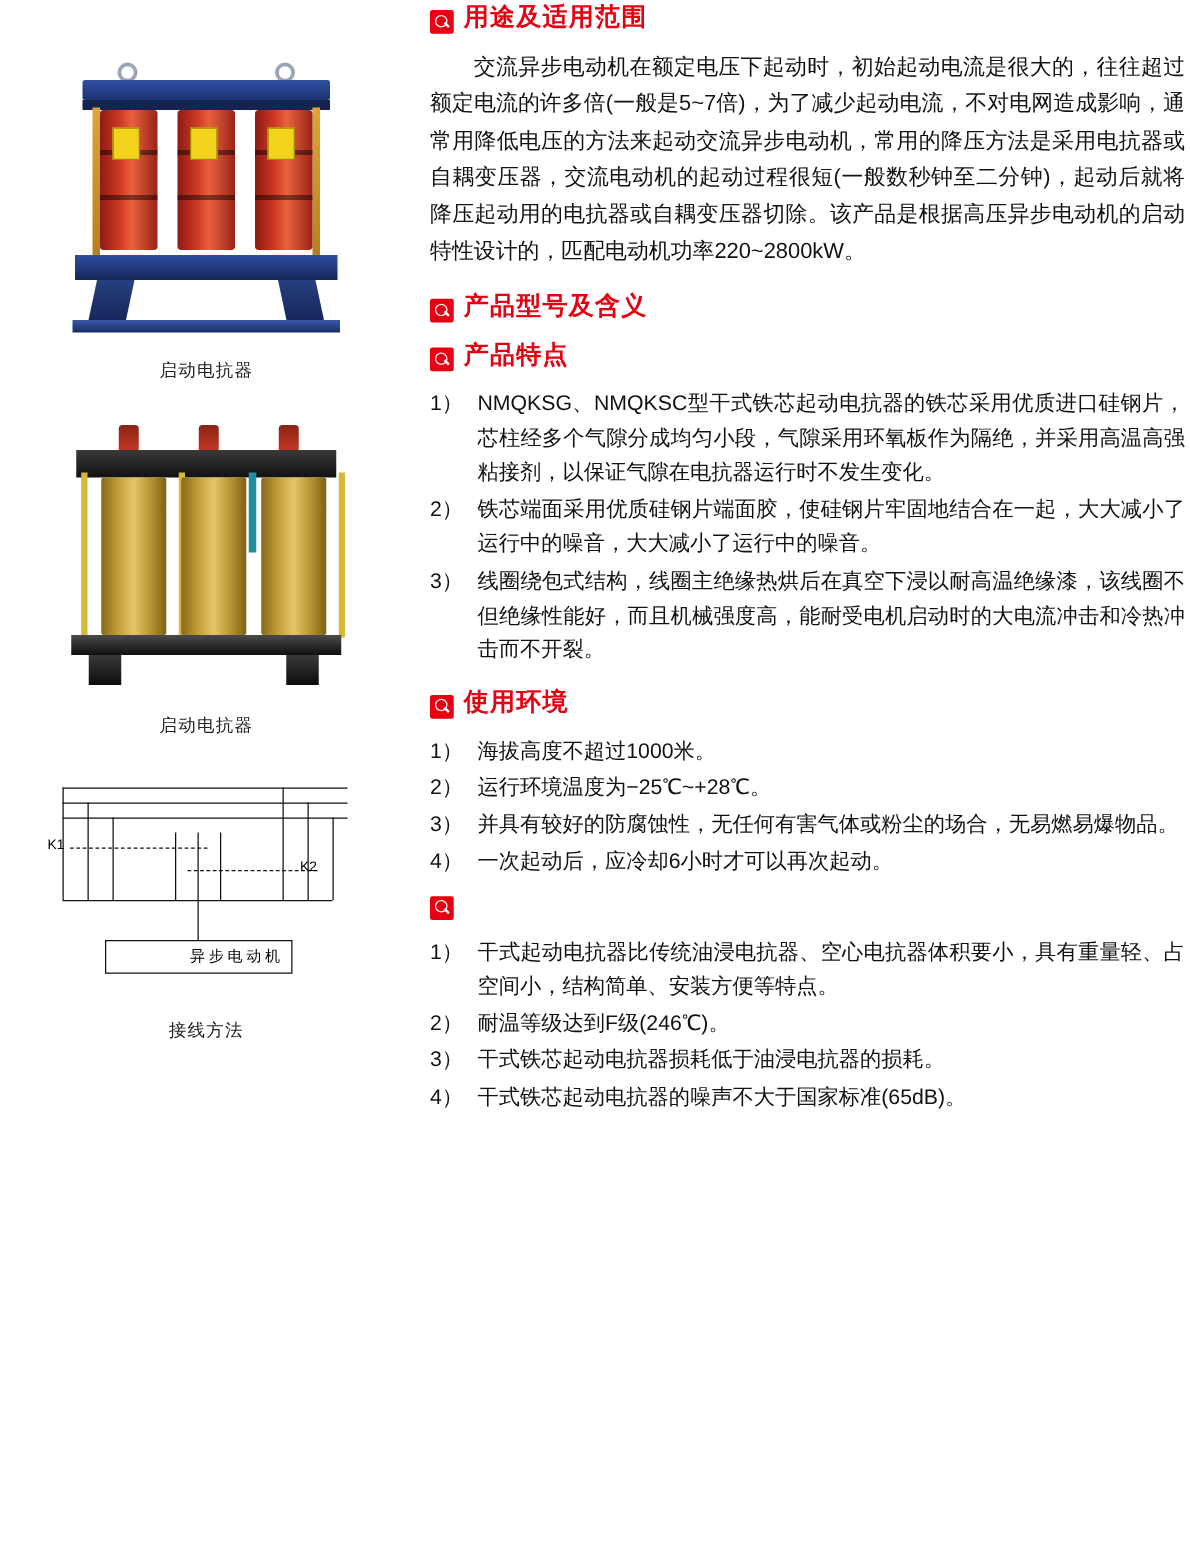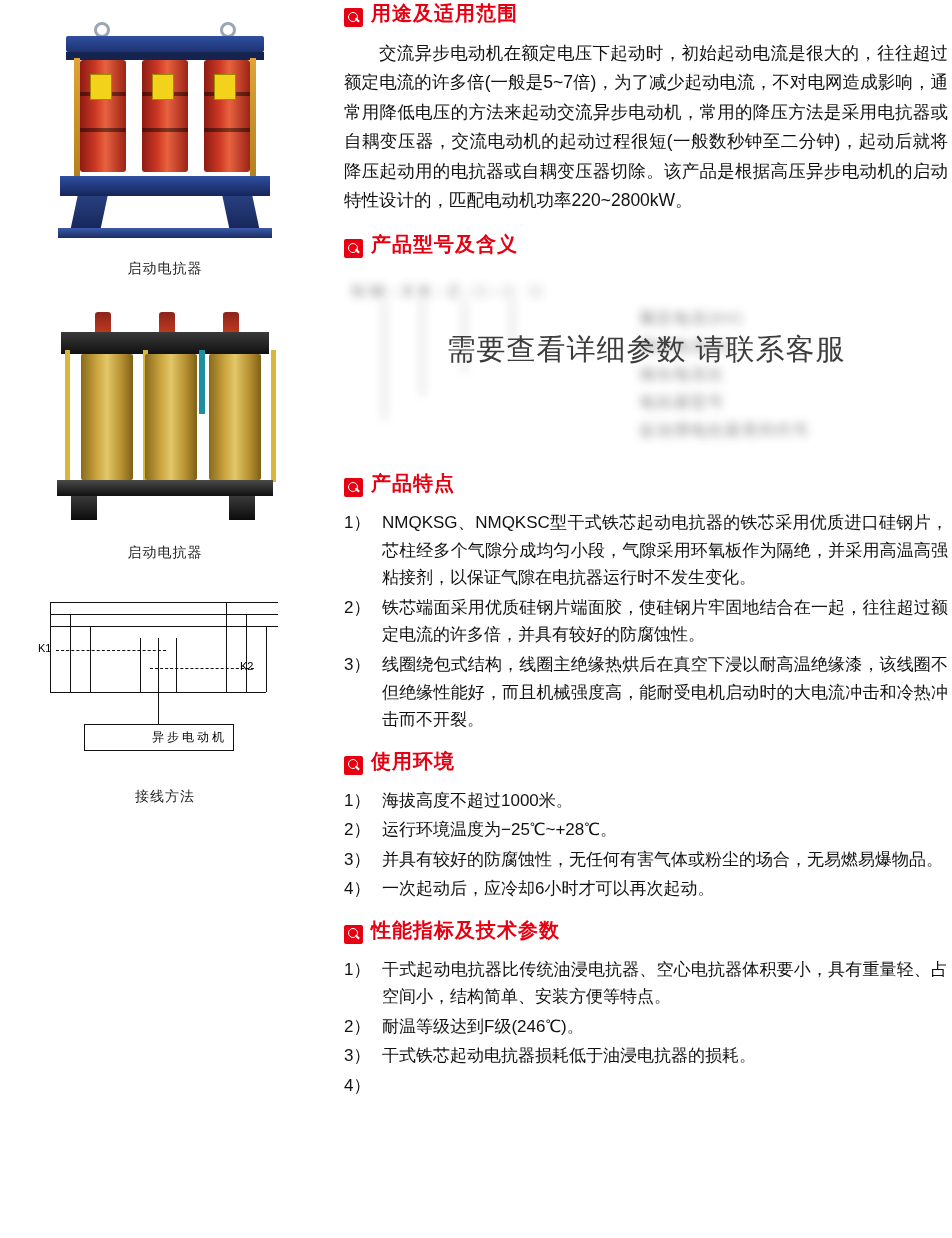--- a/index.html
+++ b/index.html
@@ -15,20 +15,21 @@
     color: #000;
     overflow: hidden;
   }
 
   
   .left-col {
     position: absolute;
     left: 0; top: 0;
     width: 330px;
     height: 1066px;
+    padding-top: 28px;
   }
   .fig {
     width: 100%;
     text-align: center;
   }
   .fig-caption {
     font-size: 14px;
     color: #222;
     letter-spacing: 1px;
     margin-top: 10px;
@@ -395,48 +396,33 @@
   <div class="sec-head">
     <span class="sec-icon"></span>
     <span class="sec-title">用途及适用范围</span>
   </div>
   <p class="para">交流异步电动机在额定电压下起动时，初始起动电流是很大的，往往超过额定电流的许多倍(一般是5~7倍)，为了减少起动电流，不对电网造成影响，通常用降低电压的方法来起动交流异步电动机，常用的降压方法是采用电抗器或自耦变压器，交流电动机的起动过程很短(一般数秒钟至二分钟)，起动后就将降压起动用的电抗器或自耦变压器切除。该产品是根据高压异步电动机的启动特性设计的，匹配电动机功率220~2800kW。</p>
 
   <div class="sec-head">
     <span class="sec-icon"></span>
     <span class="sec-title">产品型号及含义</span>
   </div>
-  <div class="model-block">
-    <div class="blur-layer">
-      <div class="code-line">NM-XK-2-□-□ □</div>
-      <div class="tick" style="left:40px; top:30px; height:120px;"></div>
-      <div class="tick" style="left:78px; top:30px; height:96px;"></div>
-      <div class="tick" style="left:120px; top:30px; height:72px;"></div>
-      <div class="tick" style="left:168px; top:30px; height:48px;"></div>
-      <div class="leg" style="top:34px;">额定电压(kV)</div>
-      <div class="leg" style="top:62px;">额定电流(A)</div>
-      <div class="leg" style="top:90px;">抽头电压比</div>
-      <div class="leg" style="top:118px;">电抗器型号</div>
-      <div class="leg" style="top:146px;">起动用电抗器系列代号</div>
-    </div>
-    <div class="overlay-text">需要查看详细参数 请联系客服</div>
-  </div>
 
   <div class="sec-head">
     <span class="sec-icon"></span>
     <span class="sec-title">产品特点</span>
   </div>
   <ol class="list">
     <li>
       <span class="num">1）</span>
       <span>NMQKSG、NMQKSC型干式铁芯起动电抗器的铁芯采用优质进口硅钢片，芯柱经多个气隙分成均匀小段，气隙采用环氧板作为隔绝，并采用高温高强粘接剂，以保证气隙在电抗器运行时不发生变化。</span>
     </li>
     <li>
       <span class="num">2）</span>
-      <span>铁芯端面采用优质硅钢片端面胶，使硅钢片牢固地结合在一起，往往超过额定电流的许多倍，并具有较好的防腐蚀性。</span>
+      <span>铁芯端面采用优质硅钢片端面胶，使硅钢片牢固地结合在一起，大大减小了运行中的噪音，大大减小了运行中的噪音。</span>
     </li>
     <li>
       <span class="num">3）</span>
       <span>线圈绕包式结构，线圈主绝缘热烘后在真空下浸以耐高温绝缘漆，该线圈不但绝缘性能好，而且机械强度高，能耐受电机启动时的大电流冲击和冷热冲击而不开裂。</span>
     </li>
   </ol>
 
   <div class="sec-head">
     <span class="sec-icon"></span>
     <span class="sec-title">使用环境</span>
@@ -455,33 +441,33 @@
       <span>并具有较好的防腐蚀性，无任何有害气体或粉尘的场合，无易燃易爆物品。</span>
     </li>
     <li>
       <span class="num">4）</span>
       <span>一次起动后，应冷却6小时才可以再次起动。</span>
     </li>
   </ol>
 
   <div class="sec-head">
     <span class="sec-icon"></span>
-    <span class="sec-title">性能指标及技术参数</span>
   </div>
   <ol class="list">
     <li>
       <span class="num">1）</span>
       <span>干式起动电抗器比传统油浸电抗器、空心电抗器体积要小，具有重量轻、占空间小，结构简单、安装方便等特点。</span>
     </li>
     <li>
       <span class="num">2）</span>
       <span>耐温等级达到F级(246℃)。</span>
     </li>
     <li>
       <span class="num">3）</span>
       <span>干式铁芯起动电抗器损耗低于油浸电抗器的损耗。</span>
     </li>
     <li>
       <span class="num">4）</span>
+      <span>干式铁芯起动电抗器的噪声不大于国家标准(65dB)。</span>
     </li>
   </ol>
 
 </div>
 
 </body></html>

